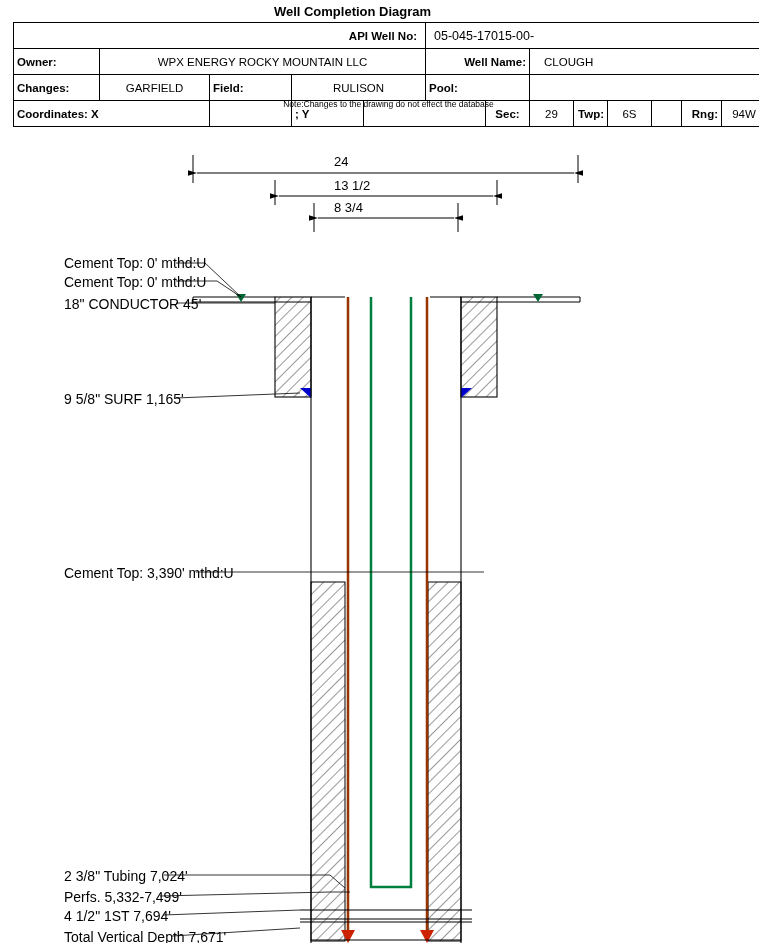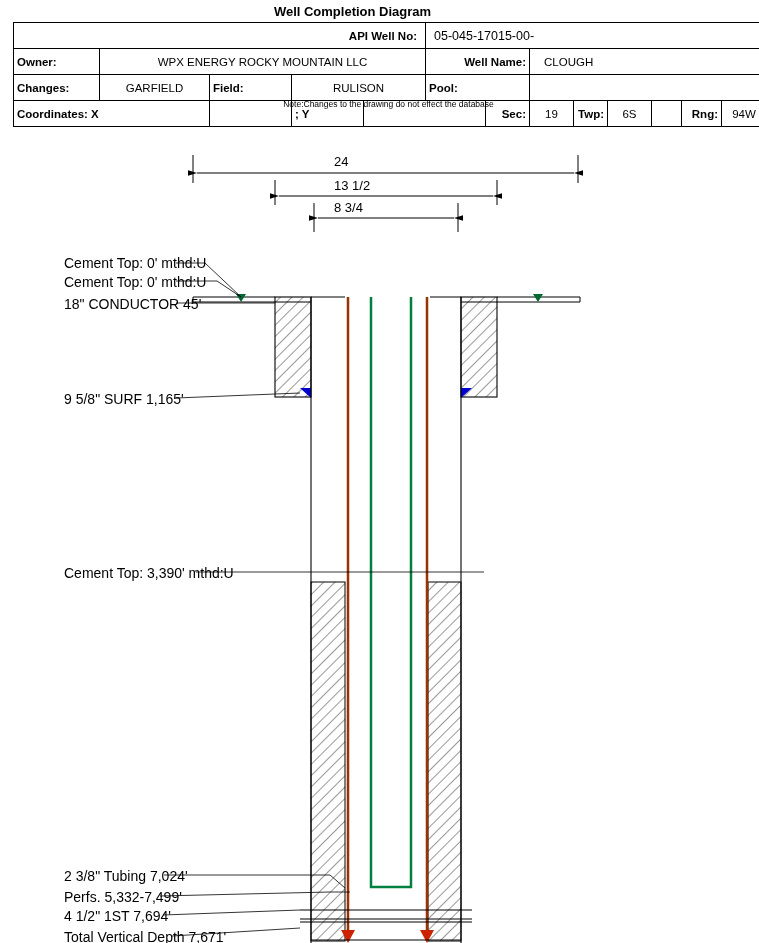--- a/index.html
+++ b/index.html
@@ -134,22 +134,22 @@
       <td class="lbl-lg">Field:</td>
       <td class="ctr" colspan="2">RULISON</td>
       <td class="lbl-lg" colspan="2">Pool:</td>
       <td class="ctr" colspan="6"></td>
     </tr>
     <tr>
       <td class="lbl-lg" colspan="2">Coordinates: X</td>
       <td class="ctr"></td>
       <td class="lbl-lg" style="font-size:11.5px;">; Y</td>
       <td class="ctr" colspan="2"></td>
-      <td class="lbl-lg" style="text-align:right;">Sec:</td>
-      <td class="ctr">19</td>
+      <td class="lbl-lg" style="text-align:center;">Sec:</td>
+      <td class="ctr">29</td>
       <td class="lbl-lg" style="text-align:right;margin-top:41px;">Twp:</td>
       <td class="ctr">6S</td>
       <td></td>
       <td class="lbl-lg" style="text-align:right;">Rng:</td>
       <td class="ctr">94W</td>
     </tr>
   </tbody>
     </table>
 
   <div class="note">Note:Changes to the drawing do not effect the database</div>

